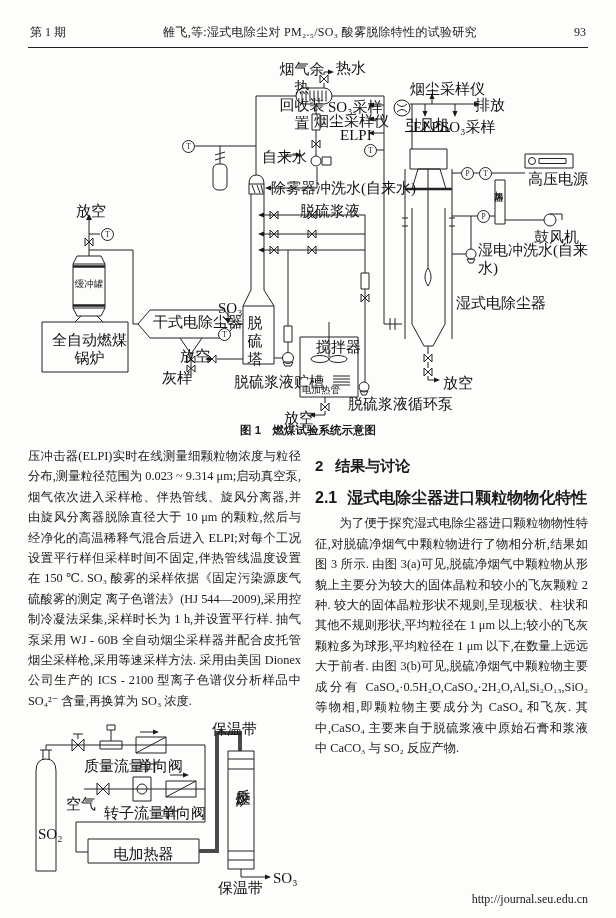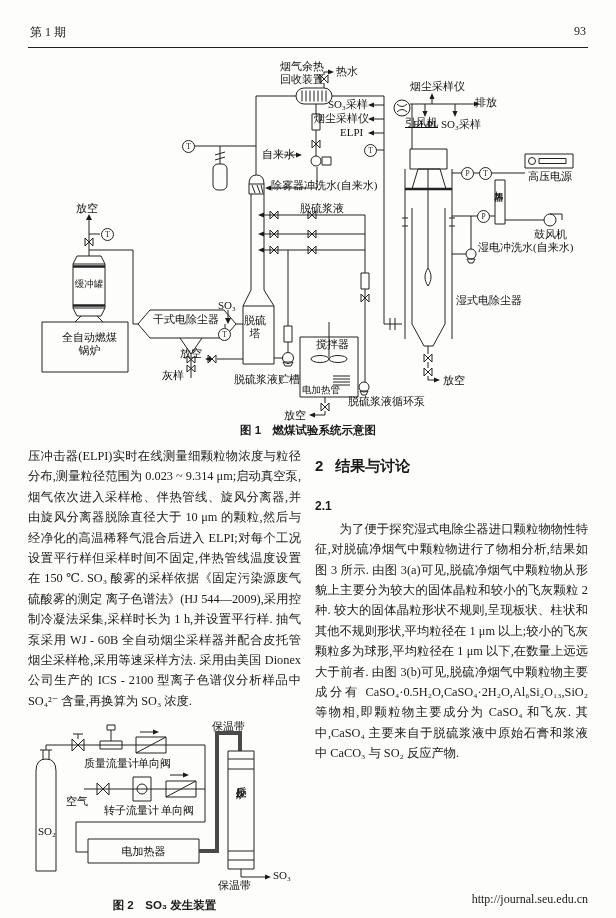--- a/index.html
+++ b/index.html
@@ -2,54 +2,55 @@
 <html><head>
 <meta charset="utf-8">
 <style>
   html,body{margin:0;padding:0;background:#e8e8e8;}
   .page{
     width:616px;height:918px;background:#fdfdfc;color:#1a1a1a;
     box-sizing:border-box;padding:24px 28px 0;position:relative;
     font-family:"Liberation Serif","DejaVu Serif",serif;
   }
   
-  .hdr{display:flex;justify-content:space-between;align-items:flex-start;
+  .hdr{display:flex;justify-content:space-between;align-items:center;
        font-size:12px;padding:0 2px 6px;border-bottom:1.5px solid #222;}
   .hdr .mid{letter-spacing:.3px;}
   
   .fig{position:relative;}
   .fig svg{display:block;}
   .fig svg *{vector-effect:non-scaling-stroke;}
-  .lbl{position:absolute;font-size:11px;line-height:1.2;white-space:pre-line;color:#111;}
+  .lbl{position:absolute;font-size:15px;line-height:1.2;white-space:pre-line;color:#111;}
   .lbl.c{text-align:center;}
   .lbl.v{writing-mode:vertical-rl;letter-spacing:1px;}
   .inst{position:absolute;width:11px;height:11px;border:1px solid #222;border-radius:50%;
         background:#fdfdfc;font-size:7.5px;line-height:11px;text-align:center;
         font-family:"Liberation Serif",serif;}
   .cap{text-align:center;font-weight:bold;font-size:11.5px;
        font-family:"Liberation Sans","DejaVu Sans",sans-serif;margin-top:3px;}
   
   .cols{display:flex;gap:14px;margin-top:8px;}
   .col{width:273px;font-size:12.3px;line-height:1.66;text-align:justify;}
   .col p{margin:0;}
   .indent{text-indent:2em;}
   .colR{display:flex;flex-direction:column;height:474px;}
   h2.sec{font-family:"Liberation Sans","DejaVu Sans",sans-serif;font-size:15px;
          margin:8px 0 6px;display:flex;gap:12px;}
-  h3.sub{font-family:"Liberation Sans","DejaVu Sans",sans-serif;font-size:12px;
-         margin:12px 0 2px;display:flex;gap:10px;}
+  h3.sub{font-family:"Liberation Sans","DejaVu Sans",sans-serif;font-size:16px;
+         margin:0 0 2px;display:flex;gap:10px;}
   .foot{margin-top:auto;text-align:right;font-size:12px;padding-bottom:10px;}
 </style>
 </head>
 <body>
 
 <div class="page">
 
   <div class="hdr">
     <span>第 1 期</span>
+    <span class="mid">雒飞,等:湿式电除尘对 PM₂.₅/SO₃ 酸雾脱除特性的试验研究</span>
     <span>93</span>
   </div>
 
   <div class="fig" style="width:560px;height:362px;margin-top:10px;">
     <svg width="560" height="362" viewBox="0 0 560 362">
       <g stroke="#222" fill="none" stroke-width="1">
 
         <g>
             <rect x="14" y="264" width="86" height="50"></rect>
           </g>
@@ -185,21 +186,21 @@
         <polygon points="230,192 236,189.5 236,194.5"></polygon>
         <polygon points="177,301 183,298.5 183,303.5"></polygon>
         <polygon points="281,357 287,354.5 287,359.5"></polygon>
         <polygon points="237,130 243,127.5 243,132.5"></polygon>
         <polygon points="274,97 268,94.5 268,99.5"></polygon>
       </g>
     </svg>
 
     <span class="lbl c" style="left:245px;top:2px;width:58px;">烟气余热
 回收装置</span>
-    <span class="lbl" style="left:308px;top:7px;">热水</span>
+    <span class="lbl" style="left:308px;top:1px;">热水</span>
     <span class="lbl" style="left:300px;top:40px;">SO₃采样</span>
     <span class="lbl" style="left:286px;top:54px;">烟尘采样仪</span>
     <span class="lbl" style="left:312px;top:68px;">ELPI</span>
     <span class="lbl" style="left:234px;top:90px;">自来水</span>
     <span class="lbl" style="left:243px;top:121px;">除雾器冲洗水(自来水)</span>
     <span class="lbl" style="left:272px;top:144px;">脱硫浆液</span>
     <span class="lbl" style="left:48px;top:144px;">放空</span>
     <span class="lbl c" style="left:45px;top:221px;width:32px;font-size:9.5px;">缓冲罐</span>
     <span class="lbl c" style="left:14px;top:273px;width:95px;">全自动燃煤
 锅炉</span>
@@ -293,29 +294,29 @@
         <span class="lbl" style="left:110px;top:38px;">单向阀</span>
         <span class="lbl" style="left:38px;top:76px;">空气</span>
         <span class="lbl" style="left:76px;top:85px;">转子流量计</span>
         <span class="lbl" style="left:133px;top:85px;">单向阀</span>
         <span class="lbl" style="left:10px;top:106px;">SO₂</span>
         <span class="lbl v" style="left:206px;top:58px;">反应炉</span>
         <span class="lbl c" style="left:60px;top:126px;width:111px;">电加热器</span>
         <span class="lbl" style="left:190px;top:160px;">保温带</span>
         <span class="lbl" style="left:245px;top:150px;">SO₃</span>
       </div>
-      <div class="cap">图 2　SO₃ 发生装置</div>
     </div>
 
     <div class="col colR">
       <h2 class="sec">
         <span>2</span>
         <span>结果与讨论</span>
       </h2>
       <h3 class="sub">
         <span>2.1</span>
+        <span>湿式电除尘器进口颗粒物物化特性</span>
       </h3>
       <p class="indent">为了便于探究湿式电除尘器进口颗粒物物性特征,对脱硫净烟气中颗粒物进行了物相分析,结果如图 3 所示. 由图 3(a)可见,脱硫净烟气中颗粒物从形貌上主要分为较大的固体晶粒和较小的飞灰颗粒 2 种. 较大的固体晶粒形状不规则,呈现板状、柱状和其他不规则形状,平均粒径在 1 μm 以上;较小的飞灰颗粒多为球形,平均粒径在 1 μm 以下,在数量上远远大于前者. 由图 3(b)可见,脱硫净烟气中颗粒物主要成分有 CaSO₄·0.5H₂O,CaSO₄·2H₂O,Al₆Si₂O₁₃,SiO₂ 等物相,即颗粒物主要成分为 CaSO₄ 和飞灰. 其中,CaSO₄ 主要来自于脱硫浆液中原始石膏和浆液中 CaCO₃ 与 SO₂ 反应产物.</p>
       <div class="foot">http://journal.seu.edu.cn</div>
     </div>
   </div>
 
 </div>
 
 </body></html>

